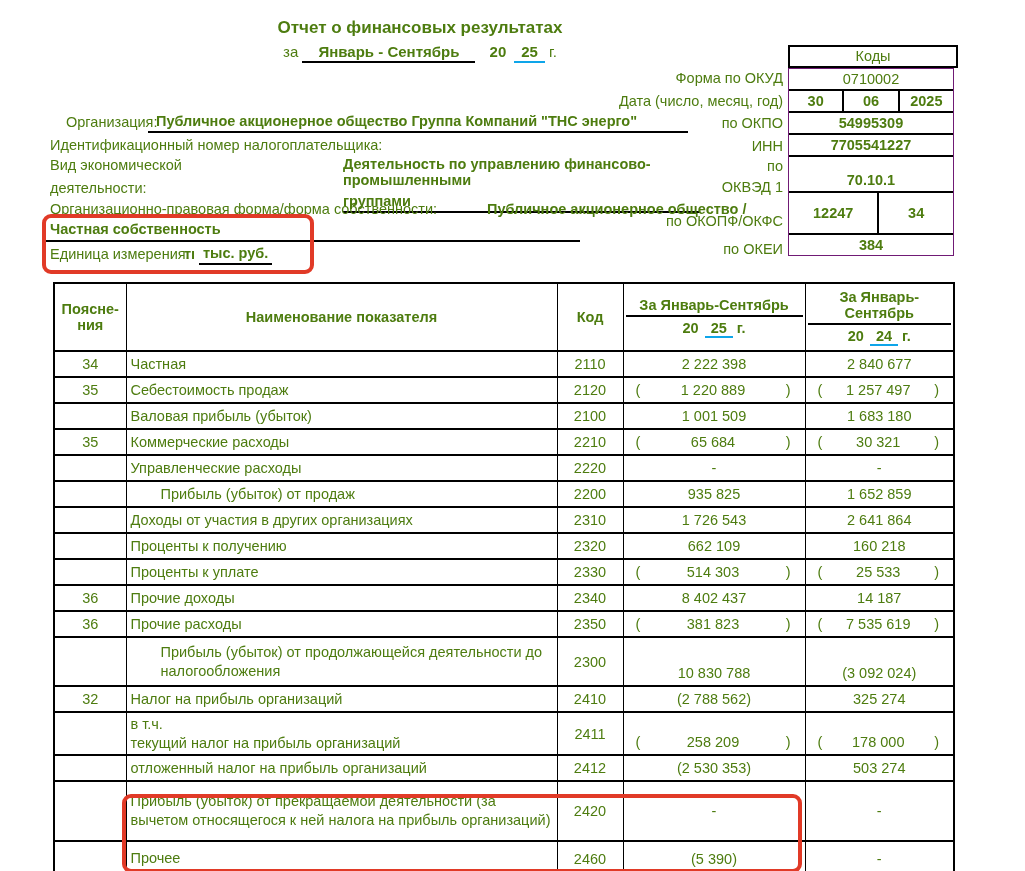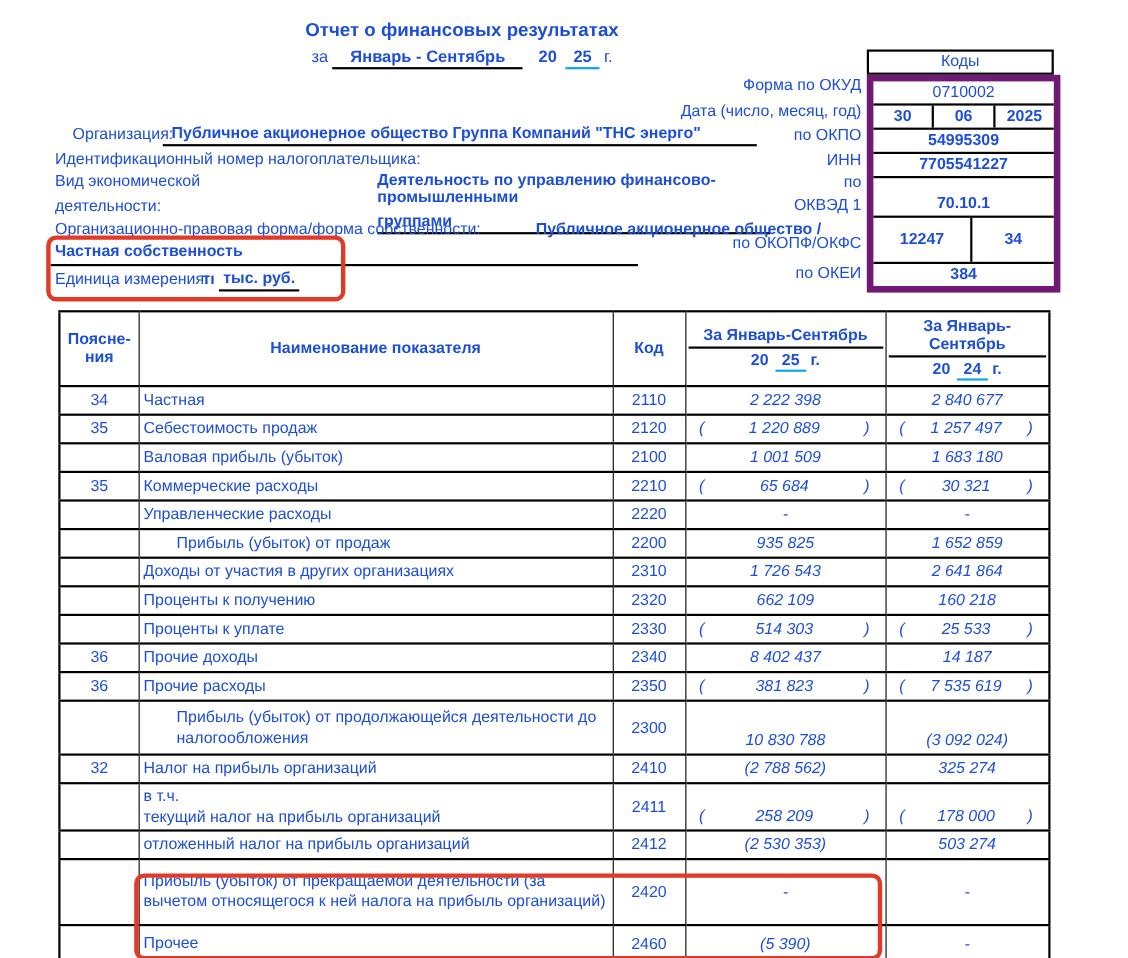--- a/index.html
+++ b/index.html
@@ -1,31 +1,31 @@
 <!DOCTYPE html>
 <html><head>
 <meta charset="utf-8">
 <style>
   html,body{margin:0;padding:0;background:#fff;}
-  .page{position:relative;width:1025px;height:871px;background:#fff;color:#1d4ed8;
+  .page{position:relative;width:1025px;height:871px;background:#fff;color:#4d7c0f;
         font-family:"Liberation Sans",sans-serif;font-size:14.5px;overflow:hidden;}
   .abs{position:absolute;}
   .b{font-weight:bold;}
   
   .title-block{left:150px;top:18px;width:540px;text-align:center;}
   .title-line1{font-size:17px;font-weight:bold;}
   .title-line2{font-size:15px;margin-top:5px;}
   .u-period{font-weight:bold;border-bottom:2px solid #000;padding:0 16px 1px 16px;}
   .u-year{font-weight:bold;border-bottom:2px solid #0ea5e9;padding:0 7px 1px 7px;margin-left:8px;}
   .yr-prefix{font-weight:bold;margin-left:10px;}
   
   .codes-labels span{position:absolute;right:242px;white-space:nowrap;}
   .kody-cell{left:788px;top:45px;width:166px;height:19px;border:2px solid #000;
              text-align:center;line-height:19px;}
-  .codes-box{left:788px;top:68px;width:164px;border:6px solid #701a75;}
+  .codes-box{left:788px;top:68px;width:164px;border:1px solid #701a75;}
   .cb-row{height:20px;display:flex;align-items:center;justify-content:center;
           border-bottom:2px solid #000;font-weight:bold;}
   .cb-row.last{border-bottom:none;}
   .cb-row.plain{font-weight:normal;}
   .cb-row.tall{height:36px;align-items:flex-end;padding-bottom:3px;box-sizing:border-box;}
   .cb-row.tall2{height:40px;}
   .cb-split{padding:0;}
   .cb-split .cb-cell{flex:1;height:100%;display:flex;align-items:center;justify-content:center;
                      border-right:2px solid #000;}
   .cb-split .cb-cell:last-child{border-right:none;}
@@ -41,21 +41,21 @@
      font-size:14.5px;vertical-align:middle;}
   .fin-table{border:2px solid #000;}
   .fin-table th{font-weight:bold;text-align:center;padding:2px;}
   .th-period{padding:0;}
   .p-top{border-bottom:2px solid #000;padding:3px 0 2px 0;}
   .p-bot{padding:3px 0 4px 0;}
   .c-expl{text-align:center;}
   .c-name{text-align:left;padding-left:8px;line-height:1.3;}
   .c-name.indent{padding-left:34px;}
   .c-code{text-align:center;}
-  .c-val{text-align:center;font-style:italic;}
+  .c-val{text-align:center;}
   .fin-table tbody td{height:22px;}
   .fin-table tbody tr:nth-child(12) td{height:42px;}
   .fin-table tbody tr:nth-child(14) td{height:36px;}
   .fin-table tbody tr:nth-child(16) td{height:56px;}
   .fin-table tbody tr:nth-child(17) td{height:31px;}
   .fin-table tbody tr:nth-child(18) td{height:24px;}
   td.valB{vertical-align:bottom;padding-bottom:4px;}
   .spread{display:flex;justify-content:space-between;align-items:center;padding:0 10px 0 8px;}
 </style>
 </head>

